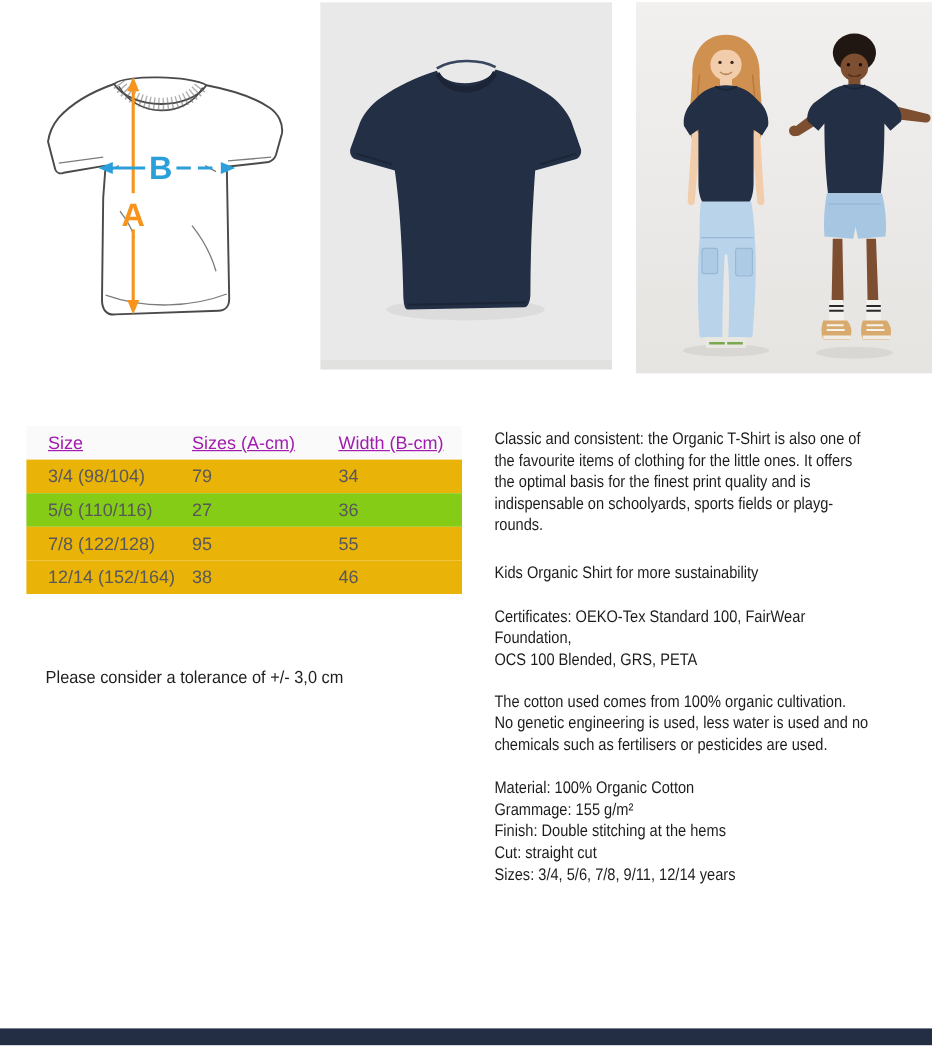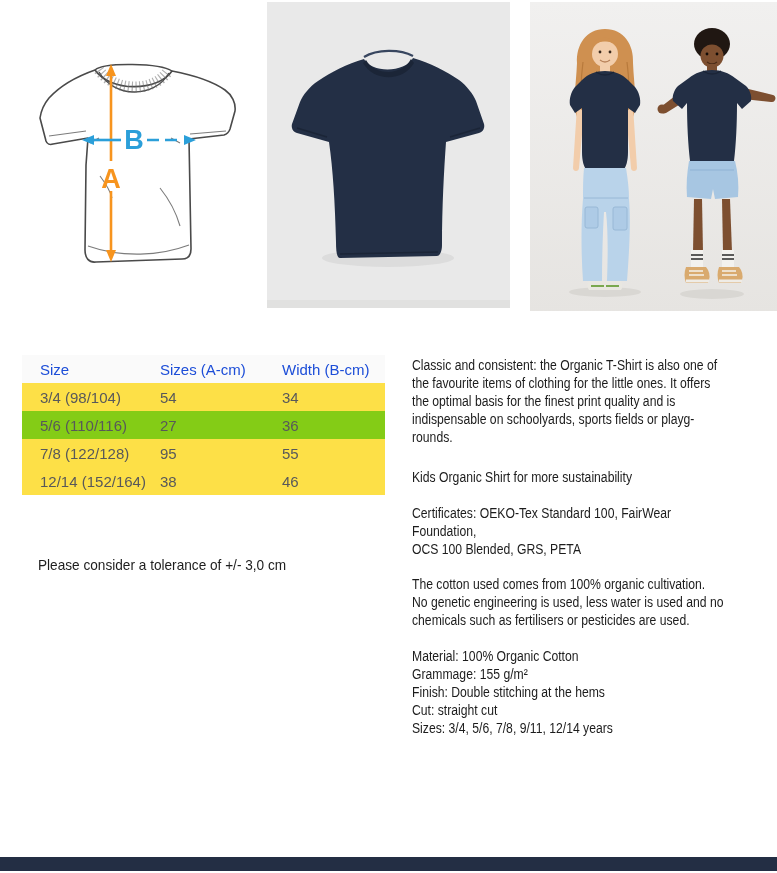--- a/index.html
+++ b/index.html
@@ -15,22 +15,22 @@
   #models-photo{left:530px;width:247px;height:309px;background:#eeedec;}
   #diagram-block{left:0;top:0;width:262px;height:320px;background:#ffffff;}
 
   
   .size-table{
     position:absolute;left:22px;top:355px;width:363px;
     font-size:15px;color:#58585a;
   }
   .trow{display:grid;grid-template-columns:138px 122px 103px;height:28px;align-items:center;}
   .trow .c1{padding-left:18px;}
-  .thead{background:#fafafa;color:#1d4ed8;}
-  .r-odd{background:#fde047;}
+  .thead{background:#fafafa;color:#a21caf;text-decoration:underline;}
+  .r-odd{background:#eab308;}
   .r-even{background:#84cc16;}
 
   
   .tolerance{
     position:absolute;left:38px;top:557px;font-size:14.5px;color:#1e1e1e;
     transform:scaleX(0.94);transform-origin:left top;white-space:nowrap;
   }
 
   
   .desc{
@@ -169,21 +169,21 @@
 </div>
 
 <div class="size-table">
   <div class="trow thead">
     <div class="c1">Size</div>
     <div>Sizes (A-cm)</div>
     <div>Width (B-cm)</div>
   </div>
   <div class="trow r-odd">
     <div class="c1">3/4 (98/104)</div>
-    <div>54</div>
+    <div>79</div>
     <div>34</div>
   </div>
   <div class="trow r-even">
     <div class="c1">5/6 (110/116)</div>
     <div>27</div>
     <div>36</div>
   </div>
   <div class="trow r-odd">
     <div class="c1">7/8 (122/128)</div>
     <div>95</div>

